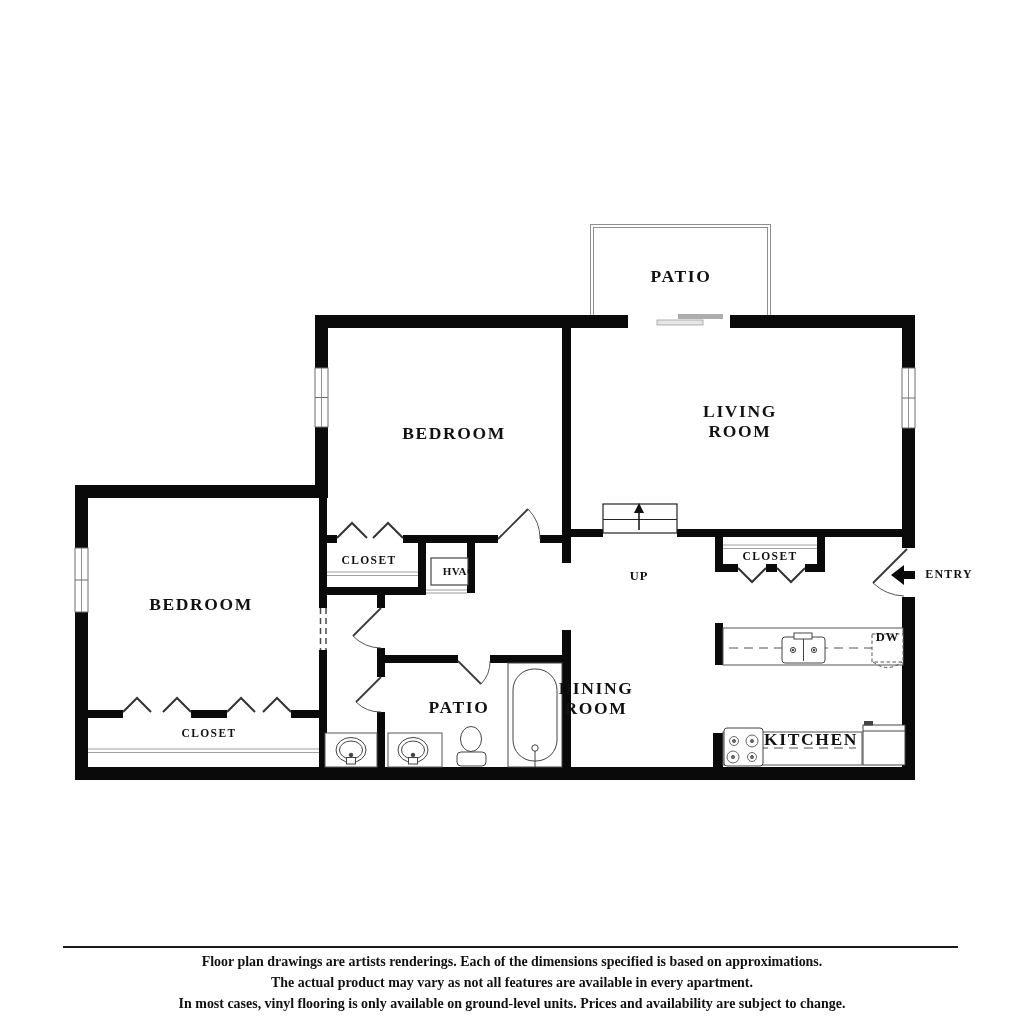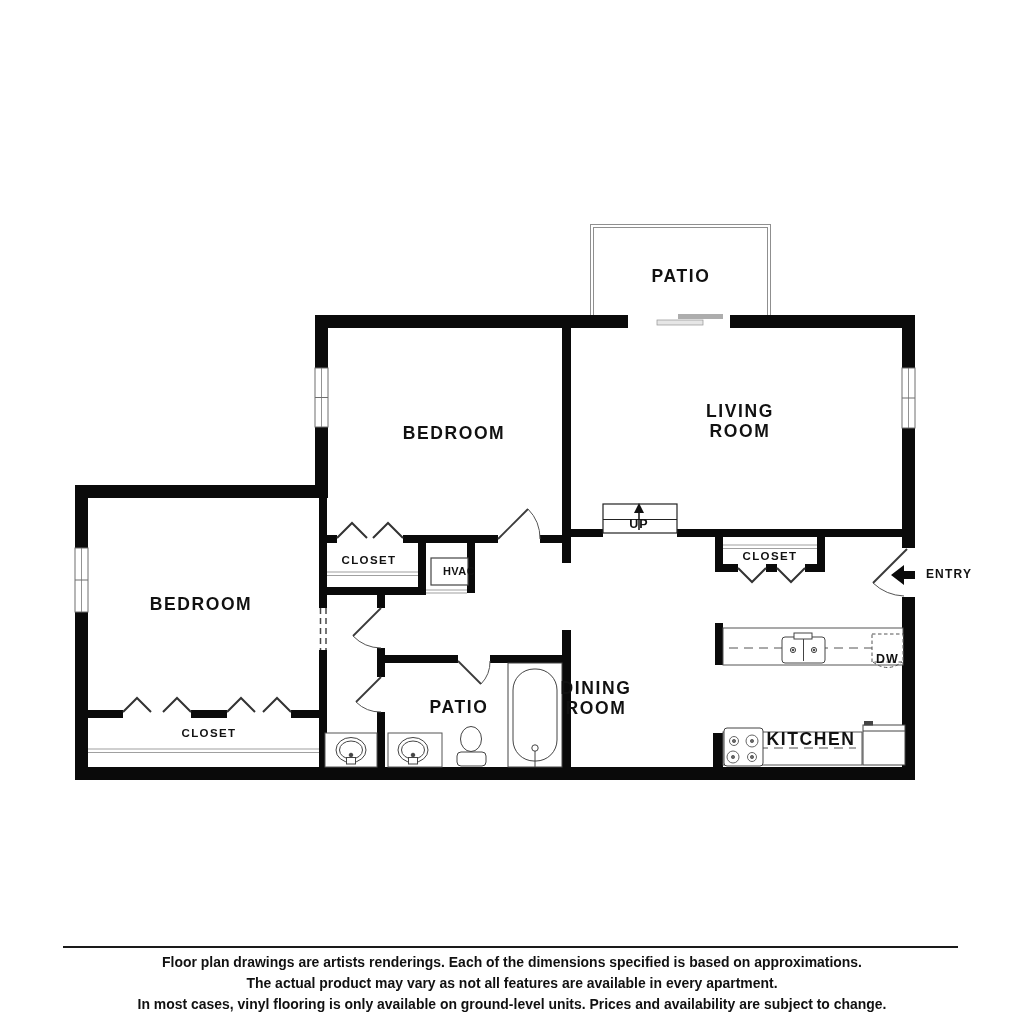--- a/index.html
+++ b/index.html
@@ -1,18 +1,18 @@
 <!DOCTYPE html>
 <html><head>
 <meta charset="utf-8">
 <style>
   html,body { margin:0; padding:0; background:#ffffff; }
   #stage {
     position:relative; width:1024px; height:1024px; background:#ffffff;
-    font-family:Liberation Sans, sans-serif; overflow:hidden;
+    font-family:Liberation Serif, serif; overflow:hidden;
   }
   #plan-svg { position:absolute; left:0; top:0; }
   .lbl {
     position:absolute; transform:translate(-50%,-50%);
     font-weight:bold; color:#111; white-space:pre-line; text-align:center;
   }
   .room  { font-size:17.5px; letter-spacing:1.6px; line-height:20px; }
   .small { font-size:11.5px; letter-spacing:1.4px; }
   .tiny  { font-size:11px;  letter-spacing:0.4px; }
   .updw  { font-size:12.5px; letter-spacing:1px; }
@@ -238,22 +238,22 @@
 ROOM</div>
   <div class="lbl room" style="left:596px; top:698px;">DINING
 ROOM</div>
   <div class="lbl room" style="left:811px; top:739px;">KITCHEN</div>
   <div class="lbl room" style="left:459px; top:707px;">PATIO</div>
 
   <div class="lbl small" style="left:369px; top:560px;">CLOSET</div>
   <div class="lbl small" style="left:770px; top:556px;">CLOSET</div>
   <div class="lbl small" style="left:209px; top:733px;">CLOSET</div>
   <div class="lbl tiny" style="left:459px; top:571px;">HVAC</div>
-  <div class="lbl updw" style="left:639px; top:524px;text-align:center;">UP</div>
-  <div class="lbl updw" style="left:887.5px; top:659px;">DW</div>
+  <div class="lbl updw" style="left:639px; top:576px;text-align:center;">UP</div>
+  <div class="lbl updw" style="left:887.5px; top:637px;">DW</div>
   <div class="lbl entry-lbl" style="left:949px; top:574px;">ENTRY</div>
 
   <div id="disclaimer-rule"></div>
   <div id="disclaimer">
     <div>Floor plan drawings are artists  renderings. Each of the dimensions specified is based on approximations.</div>
     <div>The actual product may vary as not all features are available in every apartment.</div>
     <div>In most cases, vinyl flooring is only available on ground-level units. Prices and availability are subject to change.</div>
   </div>
 
 </div>

